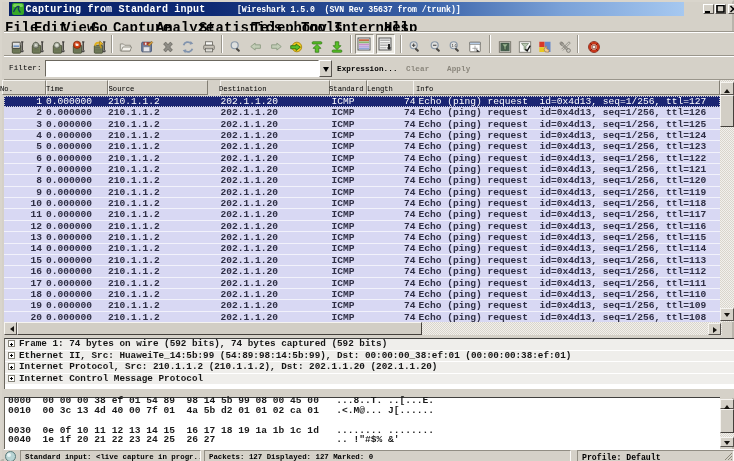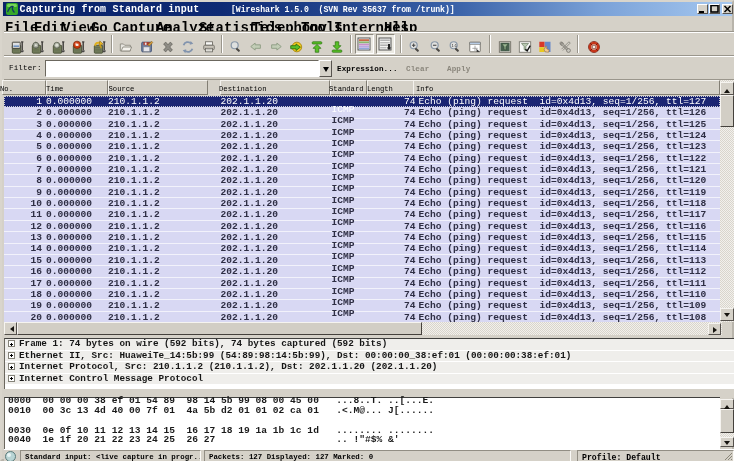--- a/index.html
+++ b/index.html
@@ -1,19 +1,19 @@
 <!DOCTYPE html>
 <html><head><meta charset="utf-8"><style>
 *{margin:0;padding:0;box-sizing:border-box}
 html,body{width:734px;height:461px;overflow:hidden}
 body{font-family:"Liberation Mono",monospace;background:#d5d1c8}
 .abs{position:absolute}
 .win{position:absolute;left:0;top:0;width:734px;height:461px;background:#d5d1c8;border-left:2px solid #d9d5cc;border-right:2px solid #b8b4ab;border-top:2px solid #d9d5cc;border-bottom:2px solid #b8b4ab}
 
-.tbar{position:absolute;left:1px;top:0px;width:729px;height:14px;background:linear-gradient(90deg,#0a2268 0%,#0e2a74 30%,#3a62a8 62%,#7ba2d8 82%,#a6c8f0 100%)}
+.tbar{position:absolute;left:7px;top:0px;width:675px;height:14px;background:linear-gradient(90deg,#0a2268 0%,#0e2a74 30%,#3a62a8 62%,#7ba2d8 82%,#a6c8f0 100%)}
 .t1{position:absolute;left:16.5px;top:2px;color:#fff;font-weight:bold;font-size:10px;letter-spacing:.2px;white-space:pre}
 .t2{position:absolute;left:228px;top:2.5px;color:#fff;font-weight:bold;font-size:8.2px;letter-spacing:-.05px;white-space:pre}
 .wbtn svg{display:block}
 .wbtn{position:absolute;top:2px;width:11px;height:10px;background:#d5d1c8;border-top:1px solid #fff;border-left:1px solid #fff;border-right:1px solid #57534e;border-bottom:1px solid #57534e;color:#000}
 
 .menu{position:absolute;left:0px;top:15px;width:730px;height:14px;background:#d5d1c8;font-size:14px}
 .menu span{position:absolute;top:3px;letter-spacing:-.1px;font-weight:bold;color:#000}
 .mline{position:absolute;left:2px;top:29px;width:730px;height:2px;border-top:1px solid #9a968c;border-bottom:1px solid #fff}
 
 .tool{position:absolute;left:2px;top:31px;width:730px;height:22px;background:#d5d1c8}
@@ -361,21 +361,21 @@
 202.1.1.20
 202.1.1.20
 202.1.1.20
 202.1.1.20
 202.1.1.20
 202.1.1.20
 202.1.1.20
 202.1.1.20
 202.1.1.20
 202.1.1.20</div>
-      <div class="pcol" style="left: 327.5px; margin-top: 8px;"><b>ICMP</b>
+      <div class="pcol" style="left: 327.5px;"><b>ICMP</b>
 ICMP
 ICMP
 ICMP
 ICMP
 ICMP
 ICMP
 ICMP
 ICMP
 ICMP
 ICMP

